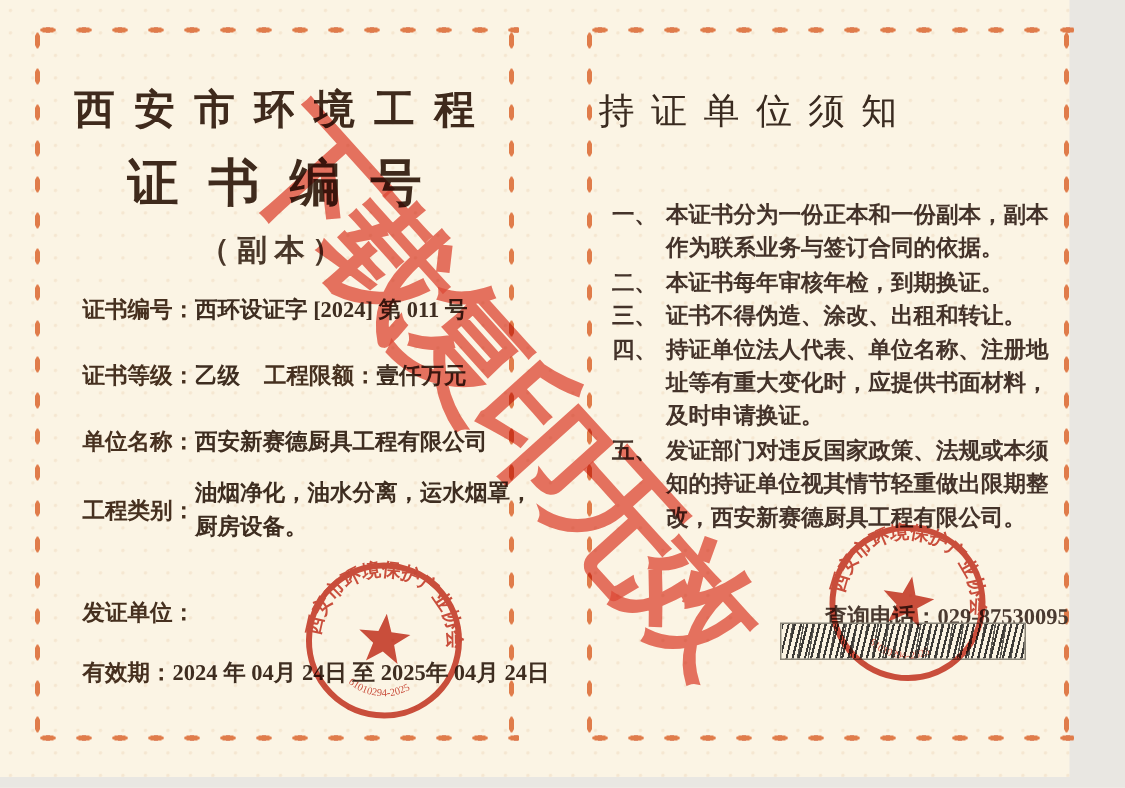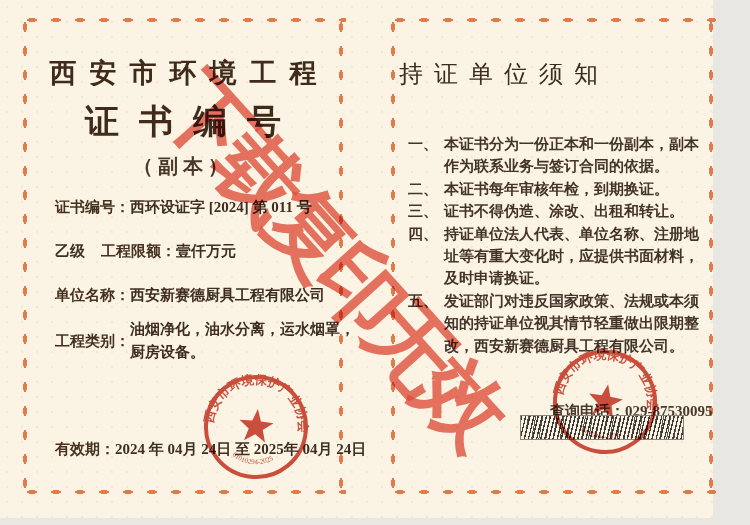--- a/index.html
+++ b/index.html
@@ -82,33 +82,33 @@
 
       <div class="ctitle" id="title1">西安市环境工程</div>
       <div class="ctitle" id="title2">证书编号</div>
       <div id="copytype">（副本）</div>
 
       <div class="frow" id="row-certno">
         <span class="lbl">证书编号：</span><span class="val">西环设证字 [2024] 第 011 号</span>
       </div>
 
       <div class="frow" id="row-grade">
-        <span class="val">乙级</span><span class="gap"></span><span class="lbl">工程限额：</span><span class="val">壹仟万元</span>
+        <span class="lbl">证书等级：</span><span class="val">乙级</span><span class="gap"></span><span class="lbl">工程限额：</span><span class="val">壹仟万元</span>
       </div>
 
       <div class="frow" id="row-company">
         <span class="lbl">单位名称：</span><span class="val">西安新赛德厨具工程有限公司</span>
       </div>
 
       <div class="frow" id="row-category">
         <span class="lbl">工程类别：</span><span class="val">油烟净化，油水分离，运水烟罩，厨房设备。</span>
       </div>
 
       <div class="frow" id="row-issuer">
-        
+        <span class="lbl">发证单位：</span>
       </div>
 
       <div class="frow" id="row-validity">
         <span class="lbl">有效期：</span><span class="val">2024 年 04月 24日 至 2025年 04月 24日</span>
       </div>
     </div>
 
     <div class="panel" id="panel-right">
       <div class="edge edge-h edge-top"></div>
       <div class="edge edge-h edge-bottom"></div>

